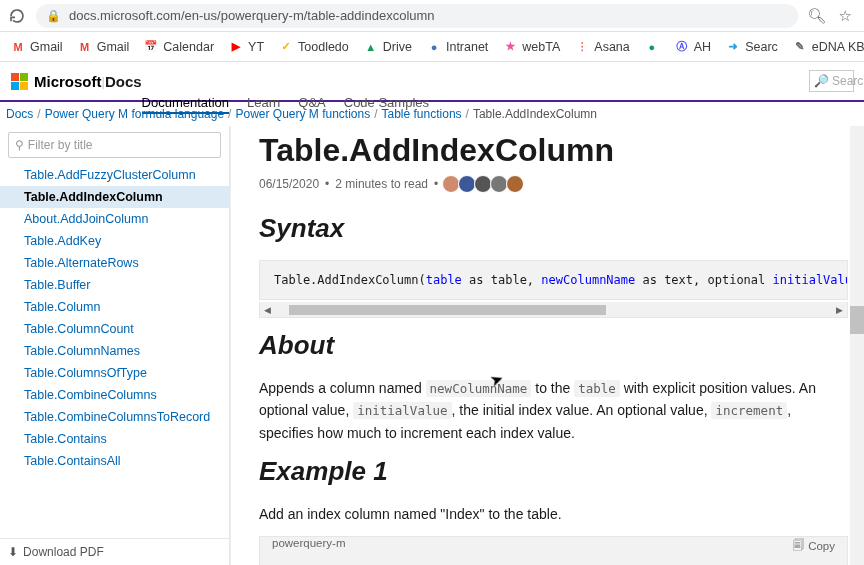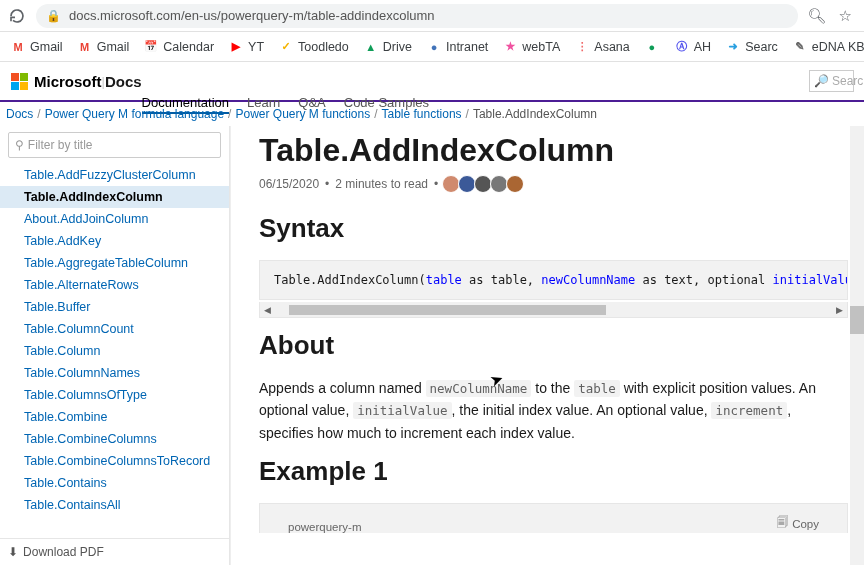--- a/index.html
+++ b/index.html
@@ -53,33 +53,33 @@
 .toc::-webkit-scrollbar-track { background: #f1f1f1; }
 
 
 .content { flex: 1; padding: 6px 16px 0 28px; overflow-y: auto; position: relative; border-left: 1px solid #eee; }
 h1 { font-size: 32px; font-weight: 700; margin: 0 0 6px; }
 .meta { font-size: 12px; color: #666; display: flex; align-items: center; gap: 6px; margin-bottom: 20px; text-align: right; }
 .avatars { display: flex; }
 .avatar { width: 18px; height: 18px; border-radius: 50%; margin-left: -2px; border: 1px solid #fff; }
 .a1{background:#d08a6e}.a2{background:#3b5998}.a3{background:#555}.a4{background:#777}.a5{background:#aa6633}
 
-h2 { font-size: 26px; font-weight: 600; margin: 12px 0 16px; }
+h2 { font-size: 26px; font-weight: 600; margin: 12px 0 16px; font-style: italic; }
 
 .codeblock { background: #f2f2f2; border: 1px solid #e6e6e6; padding: 12px 14px; font-family: "Consolas", monospace; font-size: 12px; white-space: pre; overflow-x: hidden; position: relative; margin-bottom: 2px; }
 .codeblock .kw { color: #0000ff; }
 .hscroll { height: 16px; background: #f1f1f1; display: flex; align-items: center; border: 1px solid #e6e6e6; border-top: none; margin-bottom: 10px; }
 .hscroll .track { flex: 1; height: 10px; background: #f1f1f1; position: relative; margin: 0 14px; }
 .hscroll .thumb { position: absolute; left: 0; width: 60%; height: 100%; background: #c1c1c1; }
 .hscroll .arrow { font-size: 9px; padding: 0 4px; color: #666; }
 
 p.about { font-size: 14px; line-height: 1.6; margin-bottom: 10px; }
 code.inline { background: #f2f2f2; padding: 1px 4px; font-family: "Consolas", monospace; font-size: 12.5px; color: #616161; border-radius: 2px; }
 
-.ex-header { background: #f2f2f2; height: 30px; display: flex; align-items: flex-end; justify-content: space-between; padding: 0 28px; font-size: 11.5px; color: #666; border: 1px solid #e6e6e6; border-bottom: none; }
+.ex-header { background: #f2f2f2; height: 30px; display: flex; align-items: flex-start; justify-content: space-between; padding: 0 12px; font-size: 11.5px; color: #666; border: 1px solid #e6e6e6; border-bottom: none; }
 .copy-link { display: flex; align-items: center; gap: 4px; cursor: pointer; }
 
 
 .cursor { position: absolute; left: 490px; top: 370px; font-size: 16px; color: #000; pointer-events: none; transform: rotate(-20deg); }
 
 
 .content-scroll { position: absolute; right: 0; top: 0; width: 14px; height: 100%; background: #f1f1f1; }
 .content-scroll .thumb { position: absolute; top: 180px; width: 100%; height: 28px; background: #c1c1c1; }
 </style>
 </head>
@@ -197,28 +197,26 @@
   <div class="sidebar">
     <div class="filter-box">
       <span>⚲</span>
       <span>Filter by title</span>
     </div>
     <div class="toc" id="toc-list">
         <div class="toc-item">Table.AddFuzzyClusterColumn</div>
         <div class="toc-item selected">Table.AddIndexColumn</div>
         <div class="toc-item">About.AddJoinColumn</div>
         <div class="toc-item">Table.AddKey</div>
-        <div class="toc-item">Table.AggregateTableColumn</div>
         <div class="toc-item">Table.AlternateRows</div>
         <div class="toc-item">Table.Buffer</div>
+        <div class="toc-item">Table.Column</div>
         <div class="toc-item">Table.ColumnCount</div>
-        <div class="toc-item">Table.Column</div>
         <div class="toc-item">Table.ColumnNames</div>
         <div class="toc-item">Table.ColumnsOfType</div>
-        <div class="toc-item">Table.Combine</div>
         <div class="toc-item">Table.CombineColumns</div>
         <div class="toc-item">Table.CombineColumnsToRecord</div>
         <div class="toc-item">Table.Contains</div>
         <div class="toc-item">Table.ContainsAll</div>
       </div>
     <div class="dl-pdf">
       <span>⬇</span>
       <span>Download PDF</span>
     </div>
   </div>
@@ -246,20 +244,21 @@
       <div class="track">
           <div class="thumb"></div>
         </div>
       <span class="arrow">▶</span>
     </div>
 
     <h2>About</h2>
     <p class="about" id="about-para">Appends a column named <code class="inline">newColumnName</code> to the <code class="inline">table</code> with explicit position values. An optional value, <code class="inline">initialValue</code>, the initial index value. An optional value, <code class="inline">increment</code>, specifies how much to increment each index value.</p>
 
     <h2>Example 1</h2>
+    <p class="about">Add an index column named "Index" to the table.</p>
 
     <div class="ex-header">
       <span>powerquery-m</span>
       <span class="copy-link">
         <span>🗐</span>
         <span>Copy</span>
       </span>
     </div>
 
     <div class="content-scroll">

